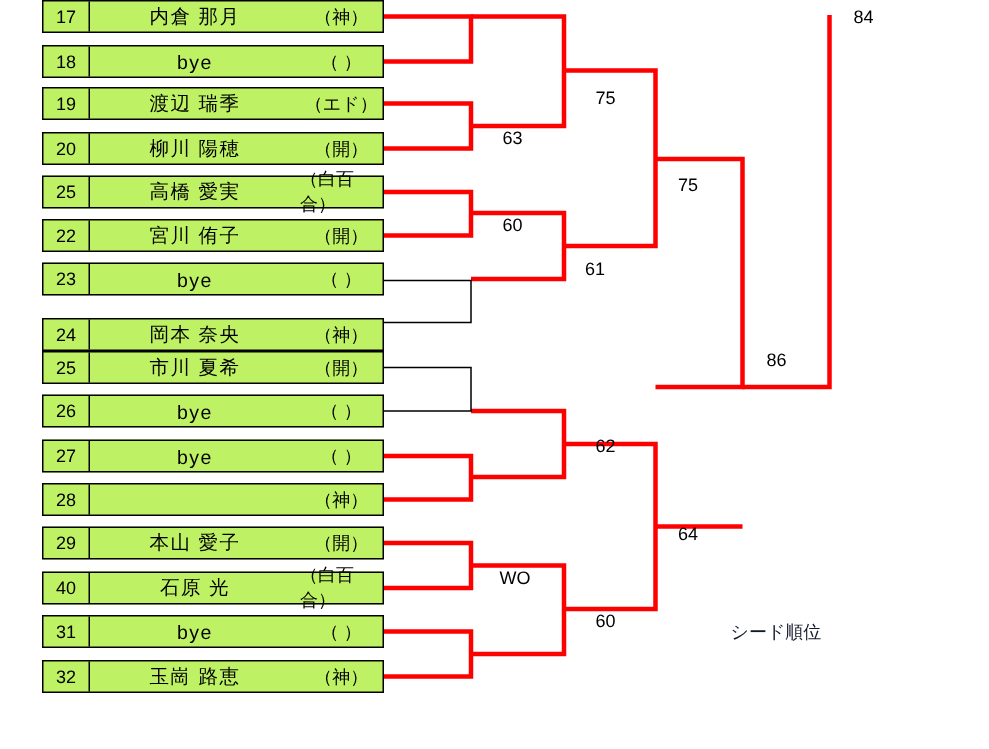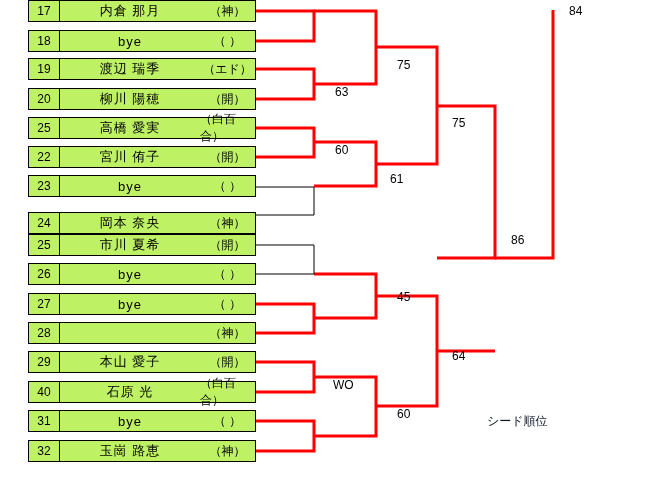--- a/index.html
+++ b/index.html
@@ -195,21 +195,21 @@
     <span class="club">（神）</span>
   </div>
 
   <span class="score" style="left:335px;top:85px;">63</span>
   <span class="score" style="left:397px;top:58px;">75</span>
   <span class="score" style="left:335px;top:143px;">60</span>
   <span class="score" style="left:390px;top:172px;">61</span>
   <span class="score" style="left:452px;top:116px;">75</span>
   <span class="score" style="left:569px;top:4px;">84</span>
   <span class="score" style="left:511px;top:233px;">86</span>
-  <span class="score" style="left:397px;top:290px;">45</span>
+  <span class="score" style="left:397px;top:290px;">62</span>
   <span class="score" style="left:333px;top:378px;">WO</span>
   <span class="score" style="left:397px;top:407px;">60</span>
   <span class="score" style="left:452px;top:349px;">64</span>
 
   <div class="seed-note" style="left:487px;top:413px;">
     <div>シード順位</div>
   </div>
 
 </div>
 

